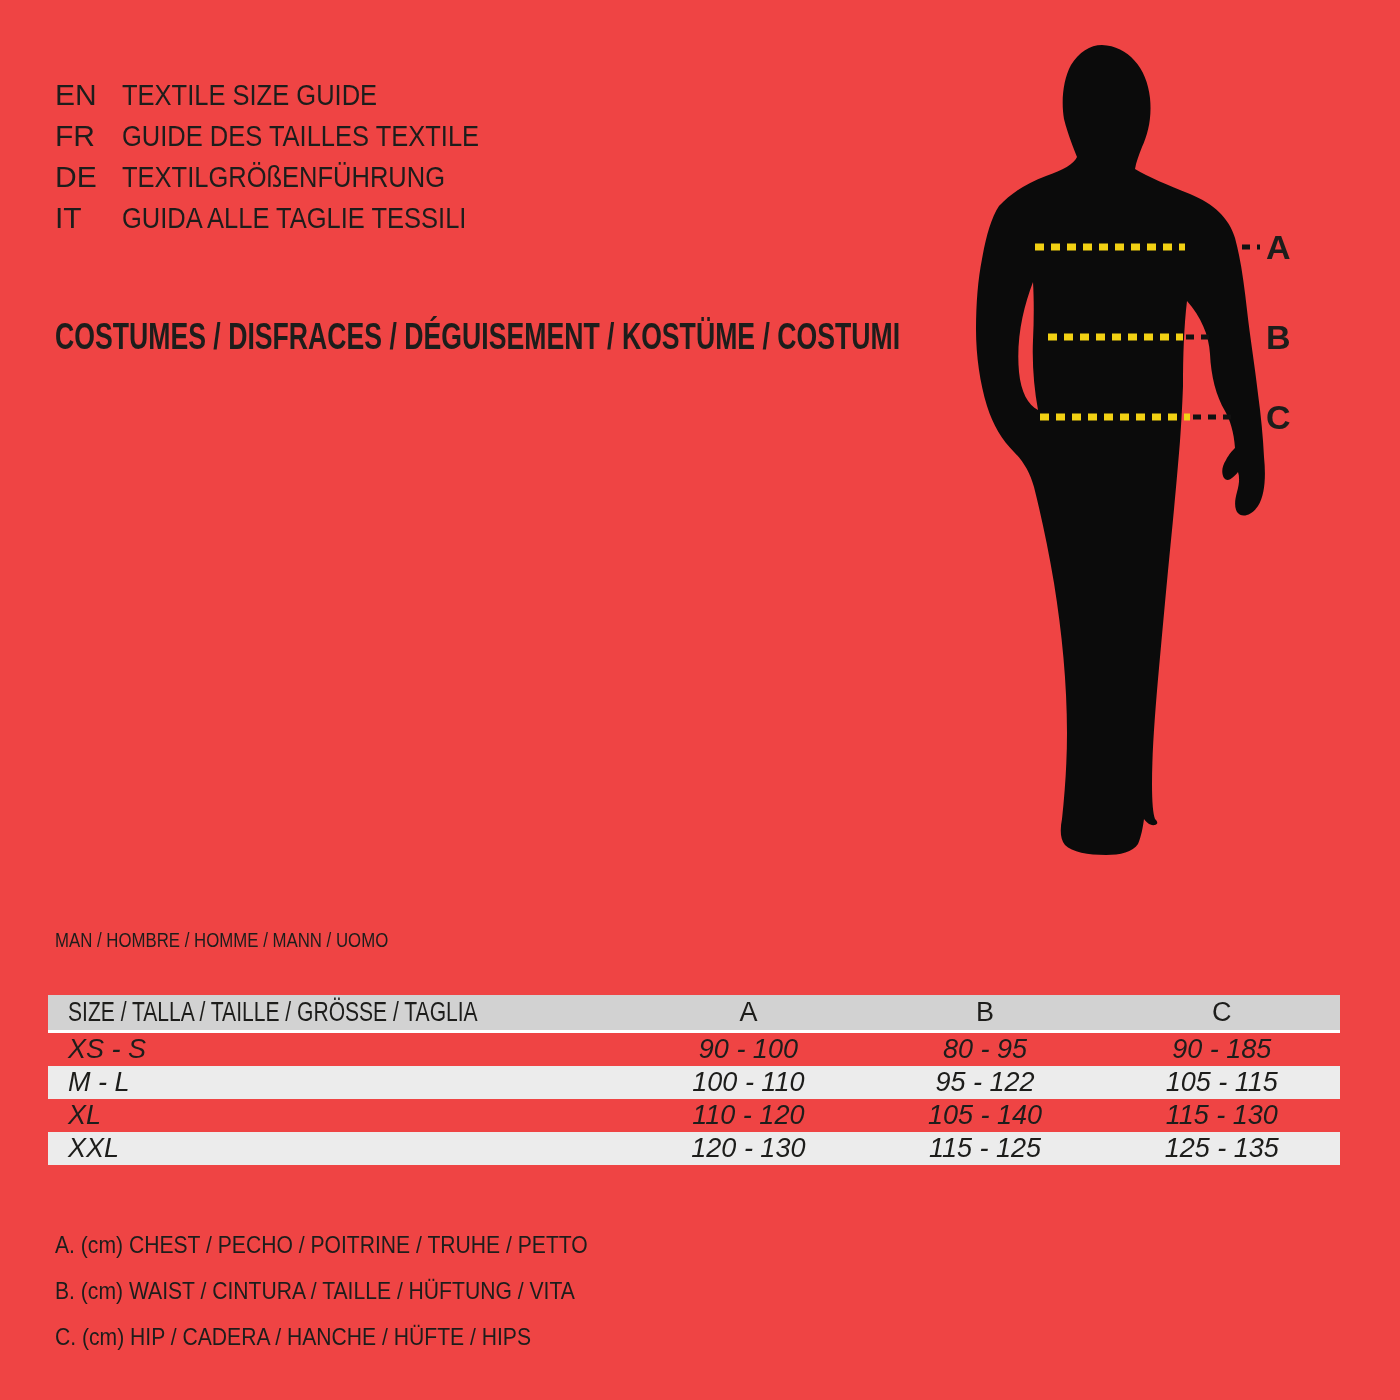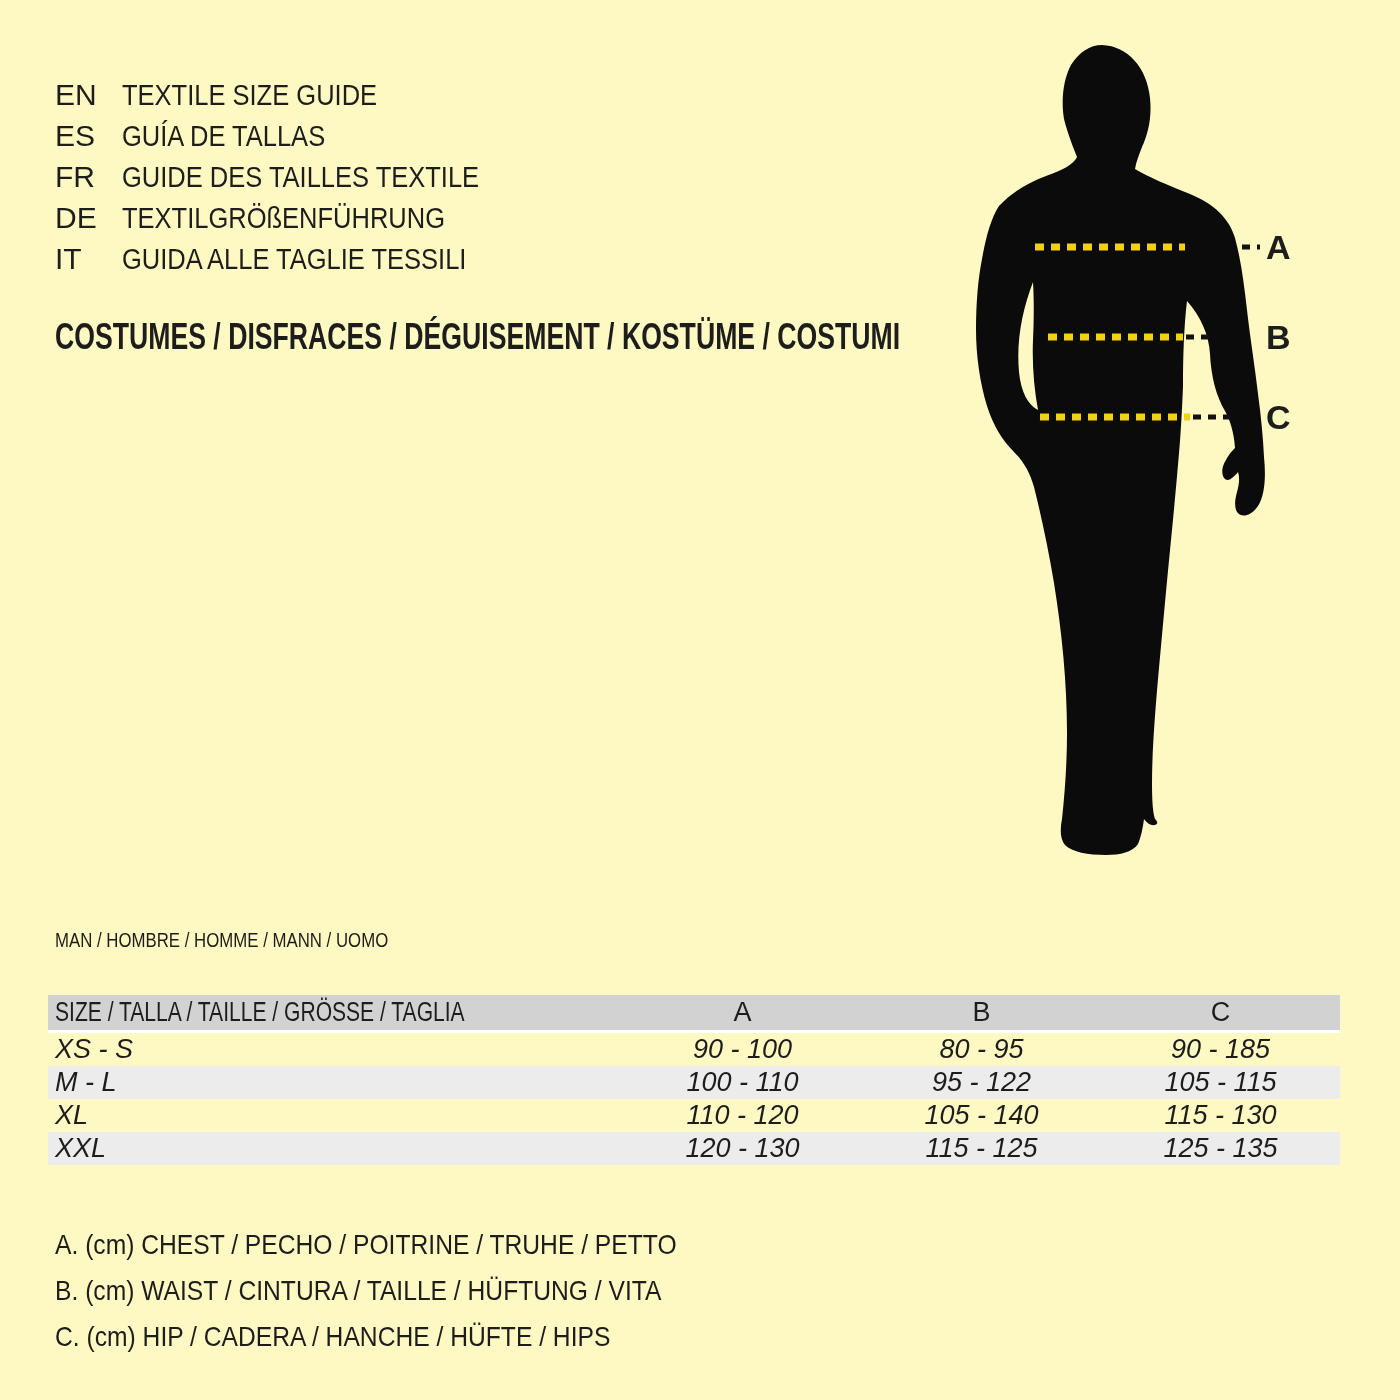--- a/index.html
+++ b/index.html
@@ -1,17 +1,17 @@
 <!DOCTYPE html>
 <html><head>
 <meta charset="utf-8">
 <style>
   html,body{margin:0;padding:0;background:#fff;}
   .canvas{
-    position:relative;width:1400px;height:1400px;background:#fef9c3;
+    position:relative;width:1400px;height:1400px;background:#ef4444;
     font-family:"Liberation Sans","DejaVu Sans",sans-serif;color:#1d1d1b;overflow:hidden;
   }
   
   .cx{display:inline-block;transform-origin:0 50%;white-space:nowrap;}
   .sx72{transform:scaleX(.72);}
   .sx78{transform:scaleX(.78);}
   .sx84{transform:scaleX(.84);}
   .sx85{transform:scaleX(.85);}
   .sx88{transform:scaleX(.88);}
 
@@ -33,40 +33,36 @@
 
   
   .section-title{position:absolute;left:55px;top:919px;height:42px;display:flex;align-items:center;font-size:20px;}
 
   
   .size-table{position:absolute;left:48px;top:995px;width:1292px;border-collapse:collapse;
     table-layout:fixed;font-size:27px;color:#1d1d1b;}
   .size-table th,.size-table td{font-weight:400;padding:0;}
   .size-table thead th{height:35px;border-bottom:3px solid #ffffff;}
   .size-table tbody td{height:33px;font-style:italic;}
-  .size-table .col-size{width:44.2%;text-align:left;padding-left:7px;}
+  .size-table .col-size{width:44.2%;text-align:left;padding-left:20px;}
   .size-table .col-val{width:18.6%;text-align:center;}
 
   
   .notes{position:absolute;left:55px;top:1222px;}
-  .note-row{display:flex;align-items:center;height:46px;font-size:28px;}
+  .note-row{display:flex;align-items:center;height:46px;font-size:24px;}
 </style>
 </head>
 <body>
 
 <div class="canvas">
 
   <div class="langs">
     <div class="lang-row">
       <span class="lang-code">EN</span>
       <span class="cx sx85">TEXTILE SIZE GUIDE</span>
-    </div>
-    <div class="lang-row">
-      <span class="lang-code">ES</span>
-      <span class="cx sx85">GUÍA DE TALLAS</span>
     </div>
     <div class="lang-row">
       <span class="lang-code">FR</span>
       <span class="cx sx85">GUIDE DES TAILLES TEXTILE</span>
     </div>
     <div class="lang-row">
       <span class="lang-code">DE</span>
       <span class="cx sx85">TEXTILGRÖßENFÜHRUNG</span>
     </div>
     <div class="lang-row">

